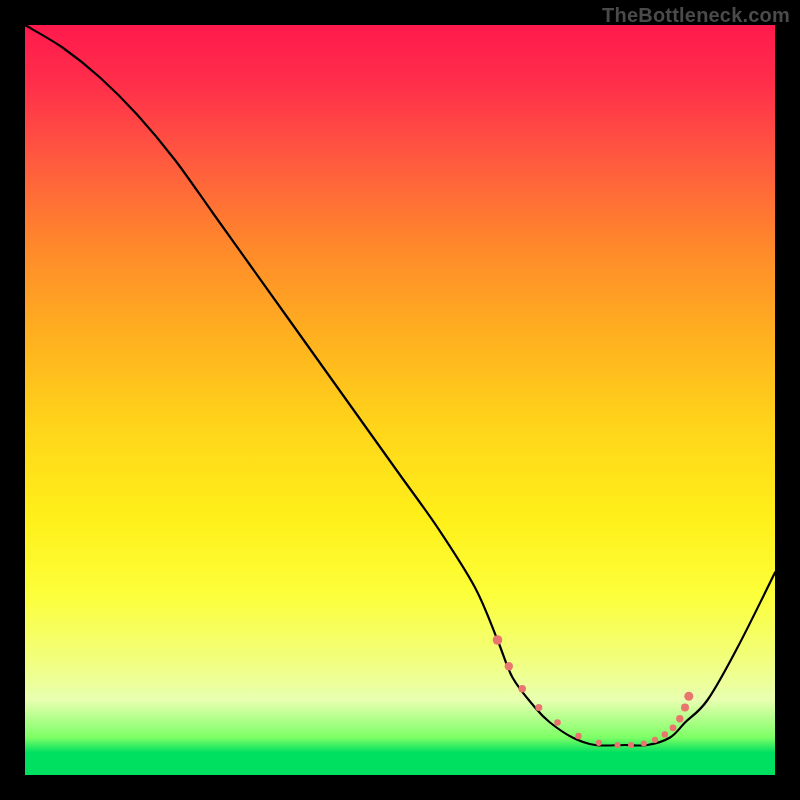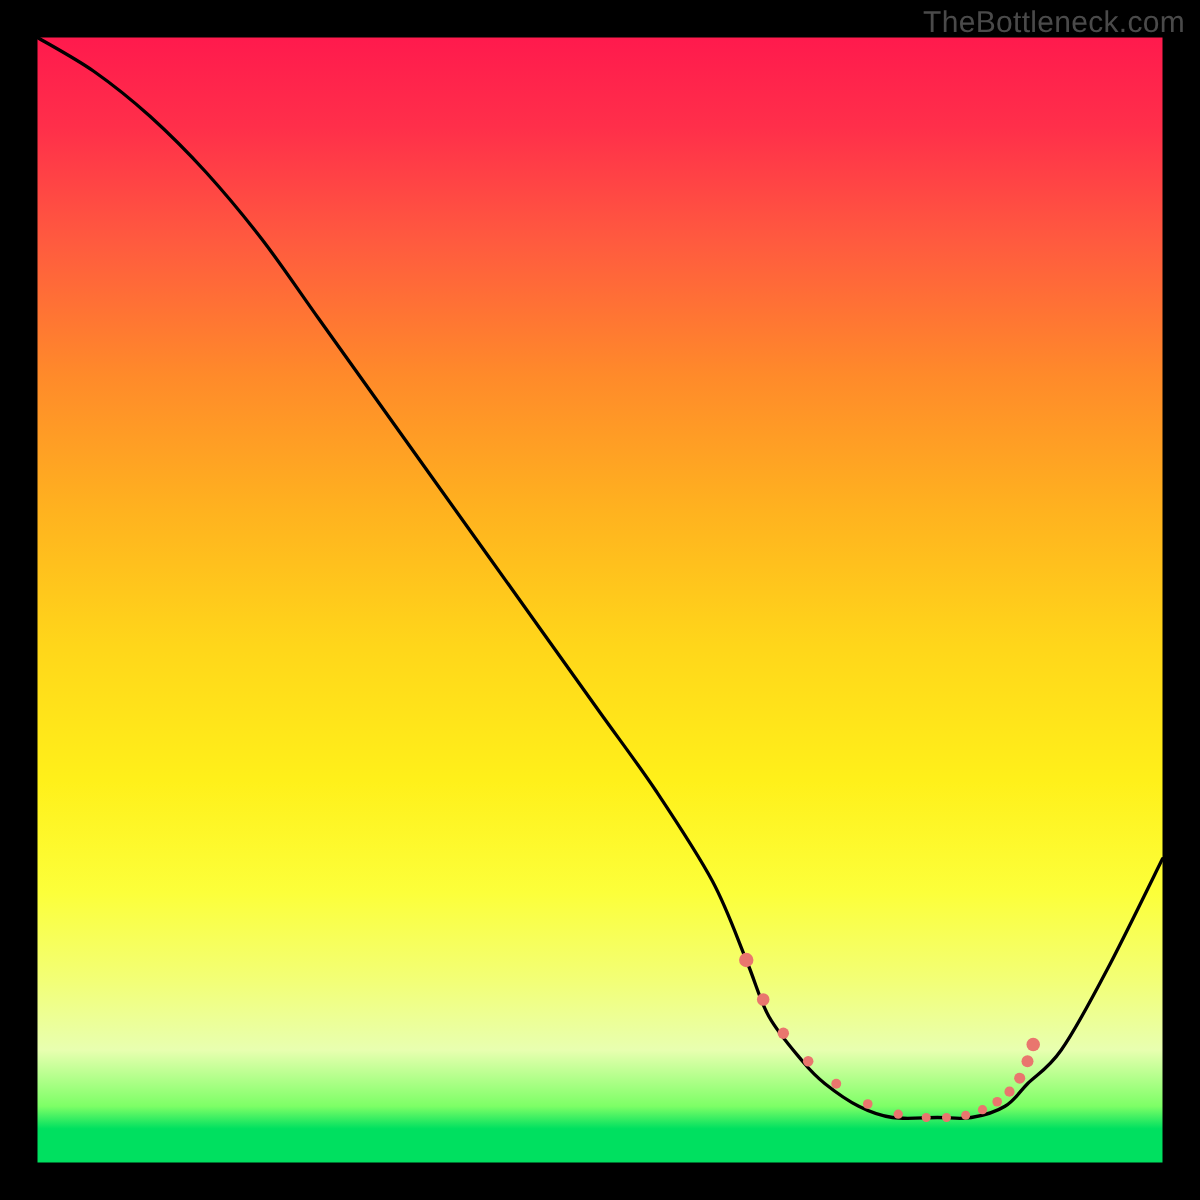--- a/index.html
+++ b/index.html
@@ -42,21 +42,21 @@
       #00e060 97%,
       #00e060 100%
     );
   }
   .watermark {
     position: absolute;
     top: 4px;
     right: 10px;
     color: #4a4a4a;
     font-size: 20px;
-    font-weight: 400;
+    font-weight: 700;
     letter-spacing: 0.2px;
     user-select: none;
   }
   svg.curve {
     position: absolute;
     left: 0;
     top: 0;
     width: 750px;
     height: 750px;
     overflow: visible;

